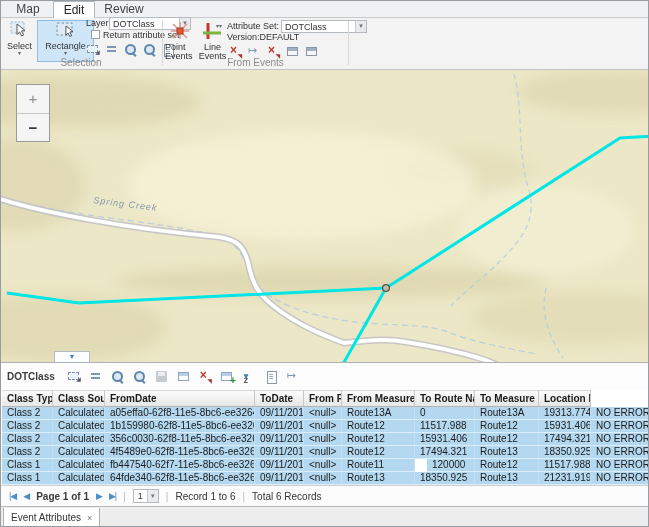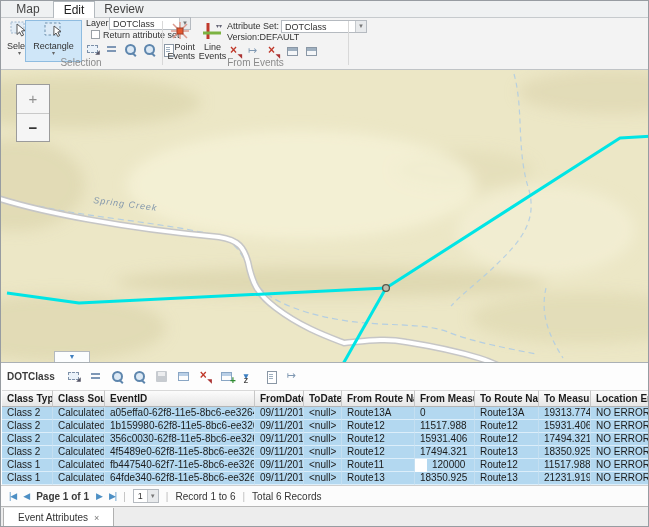--- a/index.html
+++ b/index.html
@@ -72,21 +72,21 @@
 
   .pgbar { position:absolute; left:0; top:122px; width:100%; height:21px; border-top:1px solid #cfcfcf; background:#fcfcfc; display:flex; align-items:center; gap:7px; padding-left:8px; font-size:10px; color:#333; }
   .pgicon { color:#4d8fc4; font-size:9px; cursor:pointer; letter-spacing:-1px; }
   .pgsep { color:#bbb; }
   .pgtext { font-weight:bold; color:#3a3a3a; }
   .pgbox { display:flex; align-items:center; border:1px solid #b5bac0; background:#fff; height:14px; cursor:pointer; }
   .pgbox .v { font-size:9px; padding:0 4px; color:#333; }
   .pgbox .a { width:11px; height:100%; background:#e8eaec; border-left:1px solid #c5c9cd; font-size:6px; color:#777; text-align:center; line-height:12px; }
 
   .btabs { position:absolute; left:0; top:143px; width:100%; height:22px; background:#ededed; border-top:1px solid #b7b7b7; }
-  .btab { position:absolute; left:2px; top:1px; height:20px; background:#fff; border:1px solid #b0b0b0; border-top:none; display:flex; align-items:center; gap:6px; padding:0 14px; font-size:10px; color:#333; cursor:pointer; }
+  .btab { position:absolute; left:2px; top:1px; height:20px; background:#fff; border:1px solid #b0b0b0; border-top:none; display:flex; align-items:center; gap:6px; padding:0 7px; font-size:10px; color:#333; cursor:pointer; }
   .btab .x { color:#777; font-size:9px; cursor:pointer; }
 </style>
 </head>
 <body>
 
 <div id="app">
 
   <div class="tabrow">
     <div class="rtab tab-map">Map</div>
     <div class="rtab tab-edit active">Edit</div>
@@ -96,21 +96,21 @@
   <div class="ribbon">
 
     <div class="bigbtn" style="left:3px; width:31px;">
       <svg width="20" height="17">
           <rect x="1" y="1" width="13" height="11" fill="#e3edf6" stroke="#9fb6cc" stroke-dasharray="2 1.5"></rect>
           <path d="M7 3 L15 9.5 L11.5 10 L13.6 14 L11.6 15 L9.6 11 L7 13.5 Z" fill="#fff" stroke="#555" stroke-width="1"></path>
         </svg>
       <span class="lbl">Select</span>
       <span class="tiny-arrow">▾</span>
     </div>
-    <div class="bigbtn hl" style="left:24px; width:57px;">
+    <div class="bigbtn hl" style="left:36px; width:57px;">
       <svg width="22" height="17">
           <rect x="2" y="2" width="15" height="12" fill="#ddebf7" stroke="#6f90ac" stroke-dasharray="2.5 2"></rect>
           <path d="M11 5 L18 10.5 L14.8 11 L16.6 14.6 L14.8 15.5 L13 12 L10.8 14.2 Z" fill="#fff" stroke="#555" stroke-width="1"></path>
         </svg>
       <span class="lbl">Rectangle</span>
       <span class="tiny-arrow">▾</span>
     </div>
     <span class="fieldlbl" style="left:85px; top:0px;">Layer:</span>
     <div class="combo" style="left:108px; top:-1px; width:82px;">
       <span class="val">DOTClass</span>
@@ -131,21 +131,21 @@
     <div class="bigbtn" style="left:163px; width:32px;">
       <svg width="22" height="20">
         <g stroke="#dc9a8e" stroke-width="1.5">
             <line x1="11" y1="1" x2="11" y2="19"></line>
             <line x1="2" y1="10" x2="20" y2="10"></line>
             <line x1="4" y1="3" x2="18" y2="17"></line>
             <line x1="18" y1="3" x2="4" y2="17"></line>
           </g>
         <rect x="8" y="7" width="6" height="6" fill="#e4572e" stroke="#a23e26"></rect>
       </svg>
-      <span class="lbl" style="text-align:right;">Point Events</span>
+      <span class="lbl" style="text-align:left;">Point Events</span>
     </div>
     <div class="bigbtn" style="left:196px; width:31px;">
       <svg width="24" height="20">
         <line x1="7" y1="2" x2="7" y2="18" stroke="#c0392b" stroke-width="3"></line>
         <line x1="2" y1="12" x2="20" y2="12" stroke="#7cb342" stroke-width="3"></line>
         <text x="15" y="7" font-size="6" fill="#667">▾▾</text>
       </svg>
       <span class="lbl" style="text-align:center;">Line Events</span>
     </div>
     <span class="fieldlbl" style="left:226px; top:3px;">Attribute Set:</span>
@@ -226,21 +226,20 @@
           <span class="mi ic-sortaz ic-sortaz2"></span>
           <span class="mi ic-page"></span>
           <span class="mi ic-offset"></span>
         </span>
     </div>
 
     <div class="etable">
       <div class="trow" id="thead">
           <div class="th">Class Type</div>
           <div class="th">Class Source</div>
-          <div class="th">EventID</div>
           <div class="th">FromDate</div>
           <div class="th">ToDate</div>
           <div class="th">From Route Name</div>
           <div class="th">From Measure</div>
           <div class="th">To Route Name</div>
           <div class="th">To Measure</div>
           <div class="th">Location Error</div>
         </div>
       <div id="tbody">
           <div class="trow">

